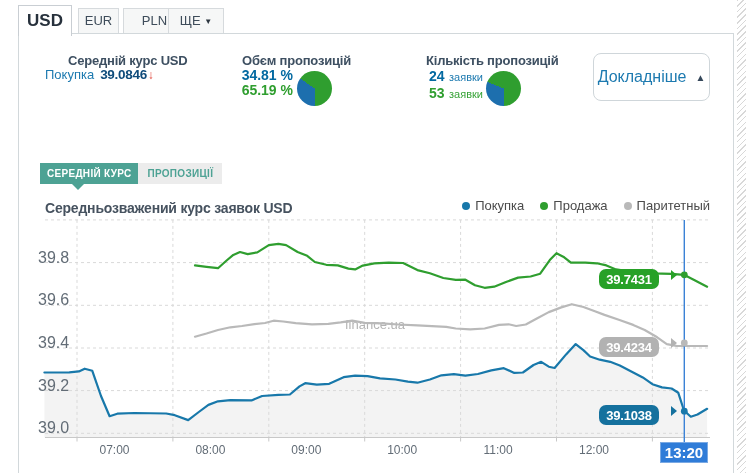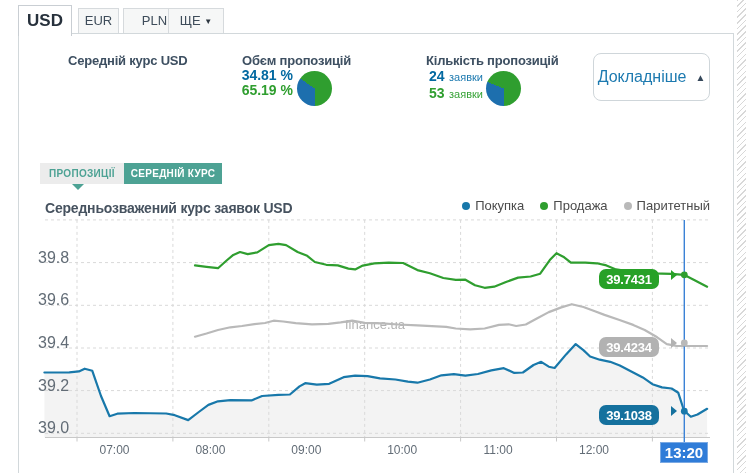--- a/index.html
+++ b/index.html
@@ -79,20 +79,23 @@
 <div class="abs tab tab-active">USD</div>
 <div class="abs tab tab-idle tab-eur">EUR</div>
 <div class="abs tab tab-idle tab-pln">PLN</div>
 <div class="abs tab tab-idle tab-more">
   <span>ЩЕ</span>
   <span class="dd">▼</span>
 </div>
 
 <div class="abs stat-title" style="left:68px;top:53px;">Середній курс USD</div>
 <div class="abs" style="left:45px;top:67px;">
+  <div class="avg-row">
+    <span class="lbl-buy">Покупка</span><span class="avg-val">39.0846</span><span class="arrow-down">↓</span>
+  </div>
 </div>
 
 <div class="abs stat-title" style="left:242px;top:53px;">Обєм пропозицій</div>
 <div class="abs pct-col" style="left:233px;top:68px;width:60px;">
   <div class="pct-buy">34.81 %</div>
   <div class="pct-sell">65.19 %</div>
 </div>
 <div id="pie-volume" class="abs pie" style="left: 297px; top: 71px; width: 35px; height: 35px; background: conic-gradient(from 180deg, rgb(29, 111, 174) 0deg, rgb(29, 111, 174) 125.316deg, rgb(47, 158, 47) 125.316deg, rgb(47, 158, 47) 360deg);"></div>
 
 <div class="abs stat-title" style="left:410px;top:53px;padding-left:16px;">Кількість пропозицій</div>
@@ -101,22 +104,22 @@
   <div><span class="cnt-num pct-sell">53</span> <span class="cnt-unit lbl-sell">заявки</span></div>
 </div>
 <div id="pie-count" class="abs pie" style="left: 486px; top: 71px; width: 35px; height: 35px; background: conic-gradient(from 180deg, rgb(29, 111, 174) 0deg, rgb(29, 111, 174) 112.208deg, rgb(47, 158, 47) 112.208deg, rgb(47, 158, 47) 360deg);"></div>
 
 <div class="abs btn-details">
   <span class="t">Докладніше</span>
   <span class="a">▲</span>
 </div>
 
 <div class="abs toggle-wrap">
+  <div id="tg-active" class="tg tg-active" style="background: rgb(77, 162, 148);">СЕРЕДНІЙ КУРС</div>
   <div id="tg-idle" class="tg tg-idle" style="color: rgb(77, 162, 148);">ПРОПОЗИЦІЇ</div>
-  <div id="tg-active" class="tg tg-active" style="background: rgb(77, 162, 148);">СЕРЕДНІЙ КУРС</div>
 </div>
 <div id="tg-pointer" class="abs tg-pointer" style="border-top-color: rgb(77, 162, 148);"></div>
 
 <div class="abs chart-title">Середньозважений курс заявок USD</div>
 <div class="abs legend">
   <div class="item">
       <span class="dot" id="ld0" style="background: rgb(24, 120, 170);"></span>
       <span>Покупка</span>
     </div>
   <div class="item">

